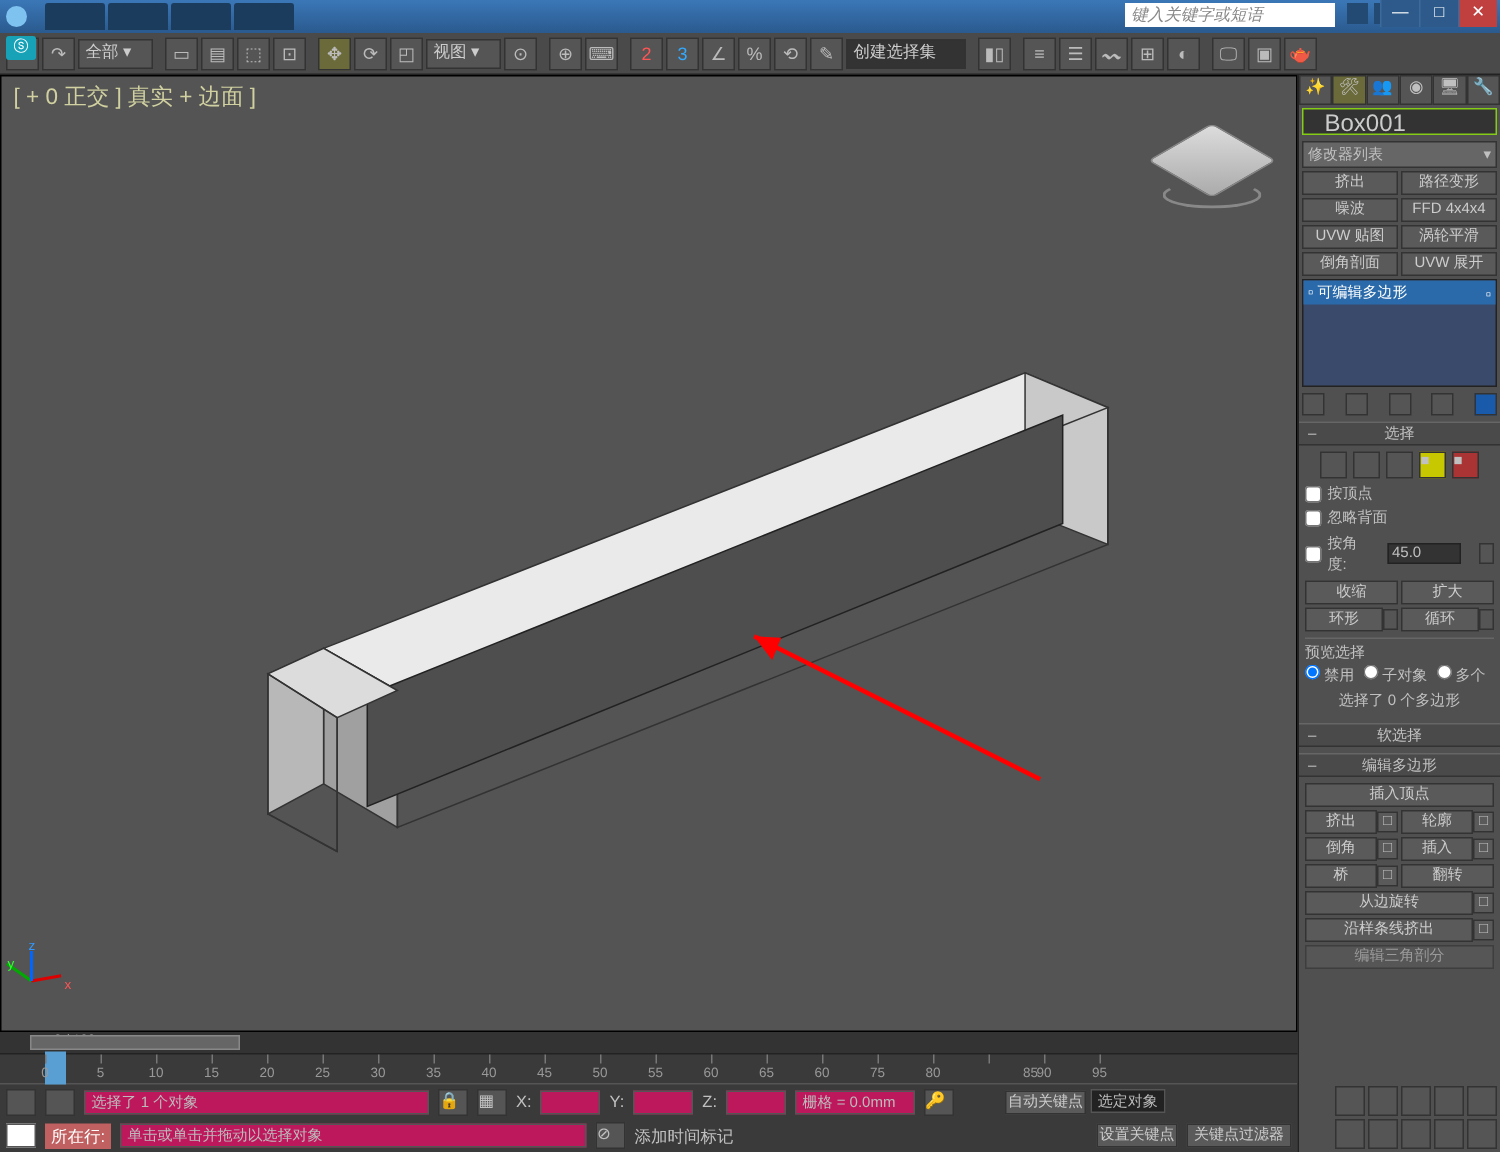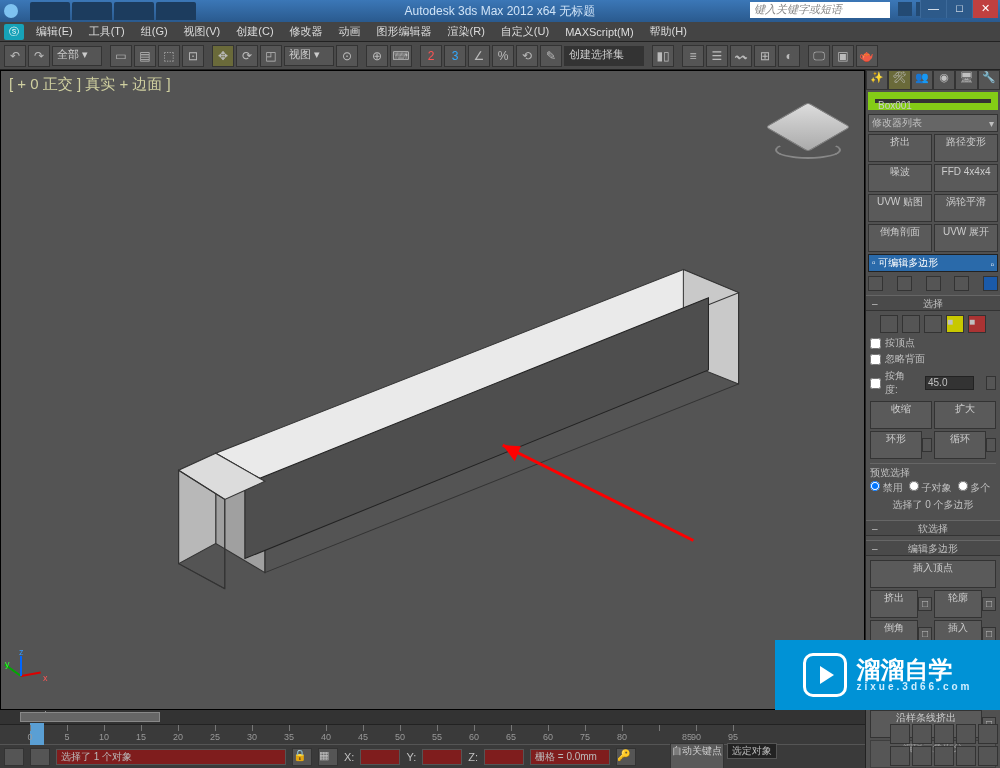--- a/index.html
+++ b/index.html
@@ -39,30 +39,30 @@
 .gizmo .z{background:#06f;transform:rotate(-90deg);}
 .gizmo .lbl{position:absolute;font-size:9px;}
 .timeline-area { display:flex; flex-direction:column; background:#3a3a3a;}
 .scroll-h { height:14px; background:#333; position:relative;}
 .scroll-h .thumb{position:absolute;left:20px;width:140px;top:2px;height:10px;background:#666;border:1px solid #888;}
 .ruler { height:20px; background:#3a3a3a; position:relative; font-size:9px; color:#999; border-top:1px solid #222;}
 .ruler .tick{position:absolute;top:0;width:1px;height:6px;background:#777;}
 .ruler .lbl{position:absolute; top:7px; transform:translateX(-50%);}
 .ruler .cursor { position:absolute; left:30px; top:-2px; width:14px;height:22px; background:#5a9fd4;}
 .statusbar { display:flex; align-items:center; gap:6px; padding:2px 4px; background:#3a3a3a; border-top:1px solid #555; height:24px;}
-.sb-field{height:16px;background:#7f1d1d;border:1px solid #555;color:#bbb;padding:0 4px;font-size:10px;min-width:40px; display:flex;align-items:center;}
+.sb-field{height:16px;background:#be185d;border:1px solid #555;color:#bbb;padding:0 4px;font-size:10px;min-width:40px; display:flex;align-items:center;}
 .sb-btn{width:20px;height:18px;background:#555;border:1px solid #333;}
 .sb-row2 { display:flex; align-items:center; gap:6px; padding:2px 4px; background:#3a3a3a; height:22px;}
 .cmd-panel { width:135px; background:#505050; display:flex; flex-direction:column; border-left:1px solid #222; overflow:hidden;}
 .cp-tabs { height:20px; display:flex; background:#444;}
 .cp-tab { flex:1; height:20px; border:1px solid #333; background:#555; font-size:11px; text-align:center;}
-.cp-name { height:18px; background:#333; border:7px solid #84cc16; margin:2px; font-size:10px; padding:1px 3px; color:#ccc;}
+.cp-name { height:18px; background:#333; border:1px solid #84cc16; margin:2px; font-size:16px; padding:1px 14px; color:#ccc;}
 .cp-dd { height:18px; background:#666; border:1px solid #333; margin:2px; font-size:10px; padding:1px 3px; display:flex; justify-content:space-between; align-items:center;}
 .cp-grid { display:grid; grid-template-columns:1fr 1fr; gap:2px; padding:0 2px;}
-.cp-btn { height:28px; background:#5a5a5a; border:1px solid #333; font-size:10px; text-align:center; line-height:14px; color:#ccc;}
+.cp-btn { height:16px; background:#5a5a5a; border:1px solid #333; font-size:10px; text-align:center; line-height:14px; color:#ccc;}
 .cp-stack { height:72px; background:#3a4a6a; border:1px solid #222; margin:2px; position:relative;}
 .cp-stack-item { background:#2a6aaa; color:#fff; font-size:10px; padding:1px 3px; display:flex; justify-content:space-between;align-items:flex-end;}
 .cp-icons { display:flex; gap:2px; padding:2px; justify-content:space-between;}
 .cp-ic { width:15px;height:15px;background:#555;border:1px solid #333;}
 .cp-rollout { margin:2px 0;}
 .cp-roll-head { height:16px; background:#4a4a4a; text-align:center; font-size:10px; line-height:16px; border-top:1px solid #666; border-bottom:1px solid #333; position:relative;}
 .cp-roll-head::before{content:"–";position:absolute;left:6px;}
 .cp-body { padding:2px 4px; font-size:10px;}
 .cp-subsel { display:flex; gap:4px; padding:2px 0; align-items:center; justify-content:center;}
 .cp-sub { width:18px;height:18px;border:1px solid #333;background:#555;}
@@ -94,48 +94,33 @@
   <div class="titlebar">
     <div class="tb-left">
       <div class="tb-logo"></div>
       <div class="tb-tabs">
           <div class="tb-tab"></div>
           <div class="tb-tab"></div>
           <div class="tb-tab"></div>
           <div class="tb-tab"></div>
         </div>
     </div>
-    <div class="tb-title">Autodesk 3ds Max 2012 x64   无标题</div>
     <div class="tb-search">键入关键字或短语</div>
     <div class="tb-icons">
         <div class="tb-sq"></div>
         <div class="tb-sq"></div>
       </div>
     <div class="win-btns">
       <div class="win-btn">—</div>
       <div class="win-btn">□</div>
       <div class="win-btn close">✕</div>
     </div>
   </div>
 
   <div class="mb-logo">ⓢ</div>
-  <div class="menubar">
-    <span class="menu-item">编辑(E)</span>
-    <span class="menu-item">工具(T)</span>
-    <span class="menu-item">组(G)</span>
-    <span class="menu-item">视图(V)</span>
-    <span class="menu-item">创建(C)</span>
-    <span class="menu-item">修改器</span>
-    <span class="menu-item">动画</span>
-    <span class="menu-item">图形编辑器</span>
-    <span class="menu-item">渲染(R)</span>
-    <span class="menu-item">自定义(U)</span>
-    <span class="menu-item">MAXScript(M)</span>
-    <span class="menu-item">帮助(H)</span>
-  </div>
 
   <div class="toolbar">
     <div class="tbtn">↶</div>
     <div class="tbtn">↷</div>
     <div class="tsel">全部 ▾</div>
     <div class="tsep"></div>
     <div class="tbtn">▭</div>
     <div class="tbtn">▤</div>
     <div class="tbtn">⬚</div>
     <div class="tbtn">⊡</div>
@@ -262,20 +247,30 @@
             <div class="sb-field"></div>
           <span>Z:</span>
             <div class="sb-field"></div>
           <div class="sb-field" style="min-width:80px">栅格 = 0.0mm</div>
           <div class="sb-btn">🔑</div>
           <span class="key-label">
             <div class="cp-btn" style="width:54px;display:inline-block">自动关键点</div>
             <div class="sb-field" style="display:inline-flex;min-width:44px;background:#222">选定对象</div>
           </span>
         </div>
+        <div class="sb-row2">
+          <div class="sb-field" style="background:#fff;color:#000;min-width:20px"></div>
+          <span style="background:#c06060;color:#fff;padding:1px 4px">所在行:</span>
+          <div class="sb-field" style="flex:1">单击或单击并拖动以选择对象</div>
+          <div class="sb-btn">⊘</div>
+          <span>添加时间标记</span>
+          <div style="width:230px"></div>
+          <div class="cp-btn" style="width:54px">设置关键点</div>
+          <div class="cp-btn" style="width:70px">关键点过滤器</div>
+        </div>
       </div>
     </div>
 
     <div class="cmd-panel">
       <div class="cp-tabs">
         <div class="cp-tab">✨</div>
         <div class="cp-tab" style="background:#6a6a3a">🛠</div>
         <div class="cp-tab">👥</div>
         <div class="cp-tab">◉</div>
         <div class="cp-tab">🖥</div>
@@ -401,27 +396,20 @@
           <div class="cp-row-label" style="margin:2px 0">
               <div class="cp-btn" style="flex:1">沿样条线挤出</div>
               <div class="cp-small-btn" style="width:14px">□</div>
             </div>
           <div class="cp-btn" style="margin:2px 0;opacity:.6">编辑三角剖分</div>
         </div>
       </div>
     </div>
   </div>
 
-  <div class="brand-logo">
-    <div class="brand-play"></div>
-    <div class="brand-txt">
-        <span>溜溜自学</span>
-        <span class="small">zixue.3d66.com</span>
-      </div>
-  </div>
 
   <div class="navbtns">
     <div class="nb"></div>
       <div class="nb"></div>
       <div class="nb"></div>
       <div class="nb"></div>
       <div class="nb"></div>
     <div class="nb"></div>
       <div class="nb"></div>
       <div class="nb"></div>

